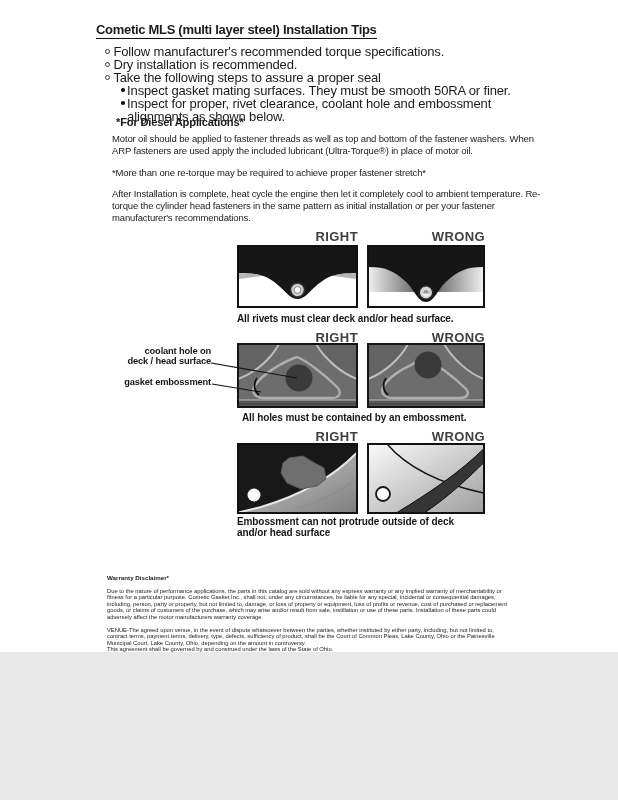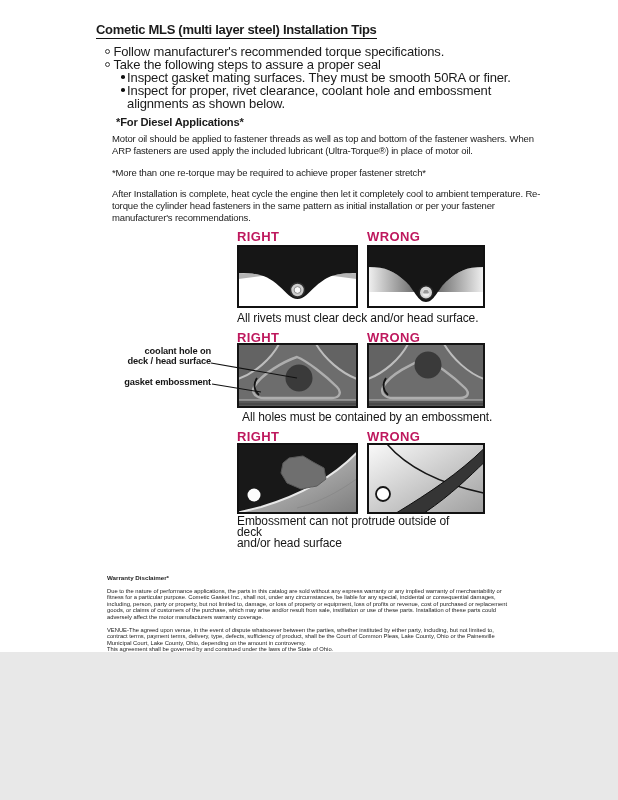--- a/index.html
+++ b/index.html
@@ -12,24 +12,24 @@
   .intro{position:absolute;left:104px;top:45px;width:445px;font-size:13px;line-height:13px;letter-spacing:-0.15px;}
   .b{display:flex;align-items:flex-start;}
   .b .circ{flex:0 0 auto;width:3.4px;height:3.4px;border:1px solid #3a3a3a;border-radius:50%;margin:4px 3px 0 1px;}
   .b .dot{flex:0 0 auto;width:3.6px;height:3.6px;background:#111;border-radius:50%;margin:4.2px 2.5px 0 0;}
   .b.sub{margin-left:17px;}
 
   .diesel{position:absolute;left:112px;top:116px;width:433px;font-size:9.5px;line-height:12.2px;letter-spacing:-0.15px;}
   .diesel .dh{font-size:11.2px;font-weight:bold;letter-spacing:-0.2px;margin:0 0 5px 4px;}
   .diesel p{margin:0 0 9px 0;}
 
-  .lbl{position:absolute;font-size:13px;font-weight:600;letter-spacing:0.4px;text-align:left;color:#be185d;}
+  .lbl{position:absolute;font-size:13px;font-weight:600;letter-spacing:0.4px;text-align:right;color:#404040;}
   .figbox{position:absolute;}
   .figbox svg{display:block;}
-  .figcap{position:absolute;font-size:12px;font-weight:400;letter-spacing:-0.1px;line-height:11px;white-space:pre-line;color:#161616;}
+  .figcap{position:absolute;font-size:10px;font-weight:700;letter-spacing:-0.1px;line-height:11px;white-space:pre-line;color:#161616;}
 
   .ann{position:absolute;font-size:9.3px;font-weight:600;line-height:10px;letter-spacing:-0.15px;
        text-align:right;white-space:pre-line;color:#161616;}
   .leaders{position:absolute;left:209px;top:357px;}
 
   .disc{position:absolute;left:107px;top:575px;width:403px;font-size:5.8px;line-height:6.6px;
         letter-spacing:0;color:#222;}
   .disc .wh{font-size:6.2px;font-weight:bold;margin:0 0 6px 0;}
   .disc p{margin:0 0 6px 0;white-space:pre-line;}
 
@@ -39,20 +39,24 @@
 <body>
 
 <div class="page">
 
   <h1 class="title">Cometic MLS (multi layer steel) Installation Tips</h1>
 
   <div class="intro">
     <div class="b">
       <span class="circ"></span>
       <span>Follow manufacturer's recommended torque specifications.</span>
+    </div>
+    <div class="b">
+      <span class="circ"></span>
+      <span>Dry installation is recommended.</span>
     </div>
     <div class="b">
       <span class="circ"></span>
       <span>Take the following steps to assure a proper seal</span>
     </div>
     <div class="b sub">
       <span class="dot"></span>
       <span>Inspect gasket mating surfaces.  They must be smooth 50RA or finer.</span>
     </div>
     <div class="b sub">

